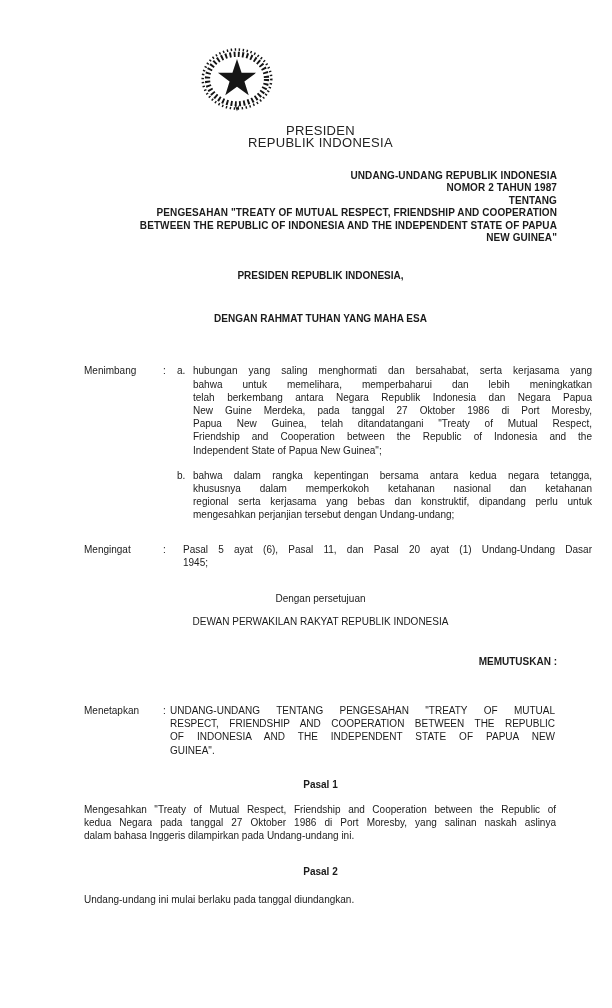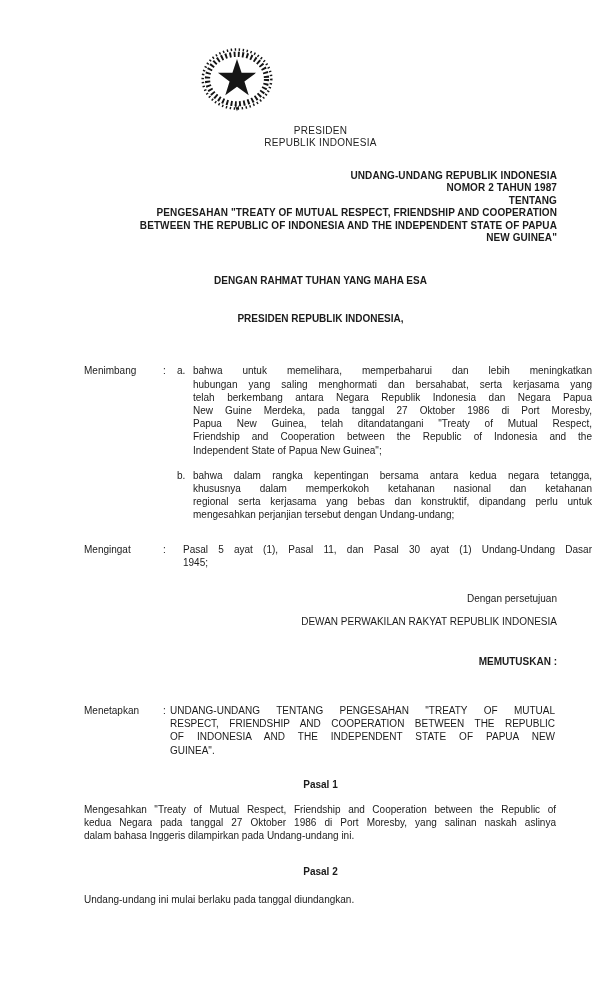--- a/index.html
+++ b/index.html
@@ -6,27 +6,27 @@
   body{width:612px;height:1008px;overflow:hidden;
        font-family:"Liberation Sans","DejaVu Sans",sans-serif;color:#1b1b1b;}
   .page{position:relative;width:612px;height:1008px;background:#ffffff;}
 
   
   .center-col{margin-left:84px;width:473px;text-align:center;}
 
   .emblem-wrap{margin:0;padding-top:46px;}
   .emblem-wrap svg{display:block;margin:0 auto;}
 
-  .agency{margin-top:11px;font-size:10px;line-height:11.5px;letter-spacing:.3px;color:#222;}
+  .agency{margin-top:11px;font-size:13px;line-height:11.5px;letter-spacing:.3px;color:#222;}
 
   .doc-title{margin-top:22px;font-size:10px;font-weight:bold;line-height:12.4px;letter-spacing:.1px;}
   .doc-title .line{text-align:right;}
 
   .h-bold{font-size:10px;font-weight:bold;line-height:12px;}
-  .h-reg{font-size:10px;line-height:12px;text-align:right;}
+  .h-reg{font-size:10px;line-height:12px;}
   .invocation{margin-top:31px;}
   .issuer{margin-top:26px;}
   .persetujuan{margin-top:24px;}
   .dewan{margin-top:11px;}
   .memutuskan{margin-top:28px;text-align:right;}
   .pasal1-head{margin-top:22px;}
   .pasal2-head{margin-top:23px;}
 
   
   .hrow{display:flex;margin-left:84px;font-size:10px;line-height:13.2px;}
@@ -73,32 +73,32 @@
 
   <div class="center-col doc-title">
       <div class="line">UNDANG-UNDANG REPUBLIK INDONESIA</div>
       <div class="line">NOMOR 2 TAHUN 1987</div>
       <div class="line">TENTANG</div>
       <div class="line">PENGESAHAN "TREATY OF MUTUAL RESPECT, FRIENDSHIP AND COOPERATION</div>
       <div class="line">BETWEEN THE REPUBLIC OF INDONESIA AND THE INDEPENDENT STATE OF PAPUA</div>
       <div class="line">NEW GUINEA"</div>
     </div>
 
+  <div class="center-col h-bold issuer">PRESIDEN REPUBLIK INDONESIA,</div>
   <div class="center-col h-bold invocation">DENGAN RAHMAT TUHAN YANG MAHA ESA</div>
-  <div class="center-col h-bold issuer">PRESIDEN REPUBLIK INDONESIA,</div>
 
   <div class="hrow menimbang">
     <div class="hlabel">Menimbang</div>
     <div class="hcolon">:</div>
     <div class="hbody">
       <div class="mn-item justify">
         <div class="mn-marker">a.</div>
         <div class="mn-text">
+            <div class="line">hubungan yang saling menghormati dan bersahabat, serta kerjasama yang</div>
             <div class="line">bahwa untuk memelihara, memperbaharui dan lebih meningkatkan</div>
-            <div class="line">hubungan yang saling menghormati dan bersahabat, serta kerjasama yang</div>
             <div class="line">telah berkembang antara Negara Republik Indonesia dan Negara Papua</div>
             <div class="line">New Guine Merdeka, pada tanggal 27 Oktober 1986 di Port Moresby,</div>
             <div class="line">Papua New Guinea, telah ditandatangani "Treaty of Mutual Respect,</div>
             <div class="line">Friendship and Cooperation between the Republic of Indonesia and the</div>
             <div class="line">Independent State of Papua New Guinea";</div>
           </div>
       </div>
       <div class="mn-item justify">
         <div class="mn-marker">b.</div>
         <div class="mn-text">
@@ -108,21 +108,21 @@
             <div class="line">mengesahkan perjanjian tersebut dengan Undang-undang;</div>
           </div>
       </div>
     </div>
   </div>
 
   <div class="hrow mengingat">
     <div class="hlabel">Mengingat</div>
     <div class="hcolon">:</div>
     <div class="hbody justify">
-        <div class="line">Pasal 5 ayat (1), Pasal 11, dan Pasal 30 ayat (1) Undang-Undang Dasar</div>
+        <div class="line">Pasal 5 ayat (6), Pasal 11, dan Pasal 20 ayat (1) Undang-Undang Dasar</div>
         <div class="line">1945;</div>
       </div>
   </div>
 
   <div class="center-col h-reg persetujuan">Dengan persetujuan</div>
   <div class="center-col h-reg dewan">DEWAN PERWAKILAN RAKYAT REPUBLIK INDONESIA</div>
 
   <div class="center-col h-bold memutuskan">MEMUTUSKAN :</div>
 
   <div class="hrow menetapkan">

